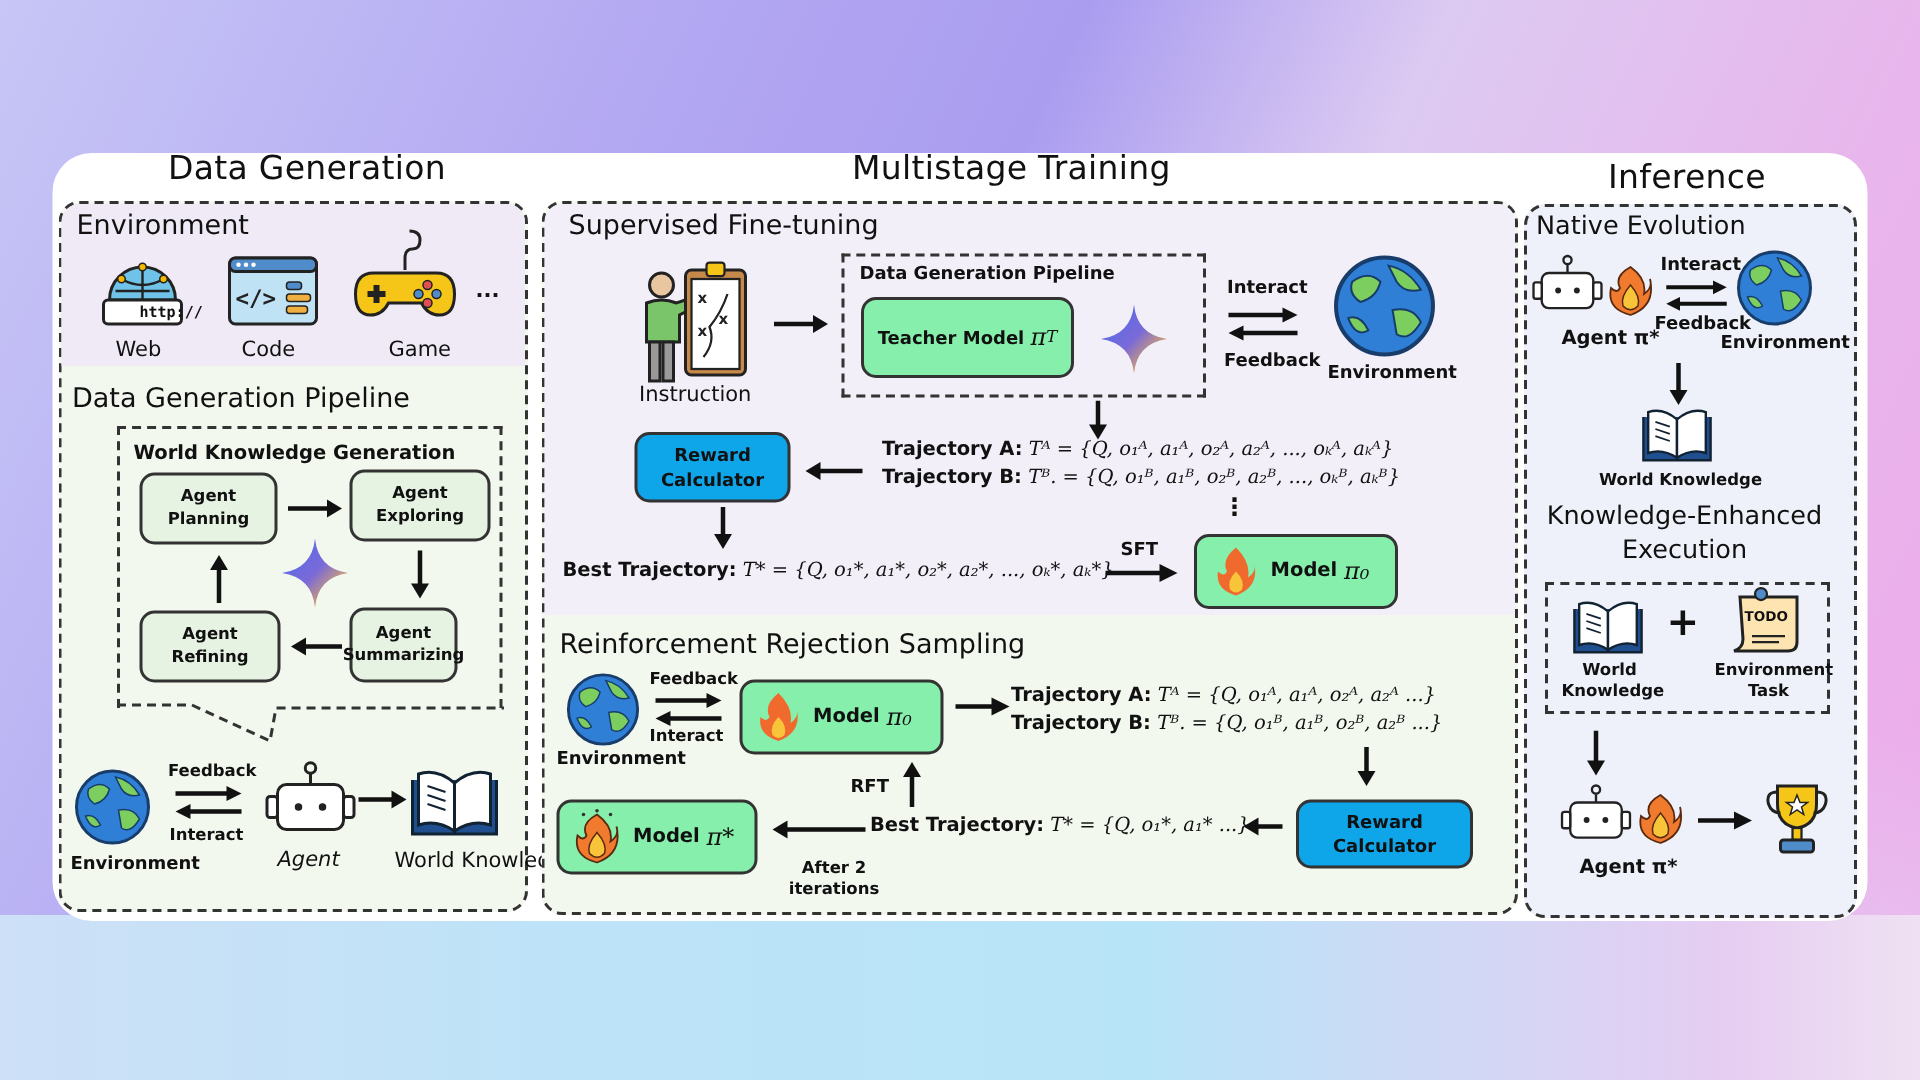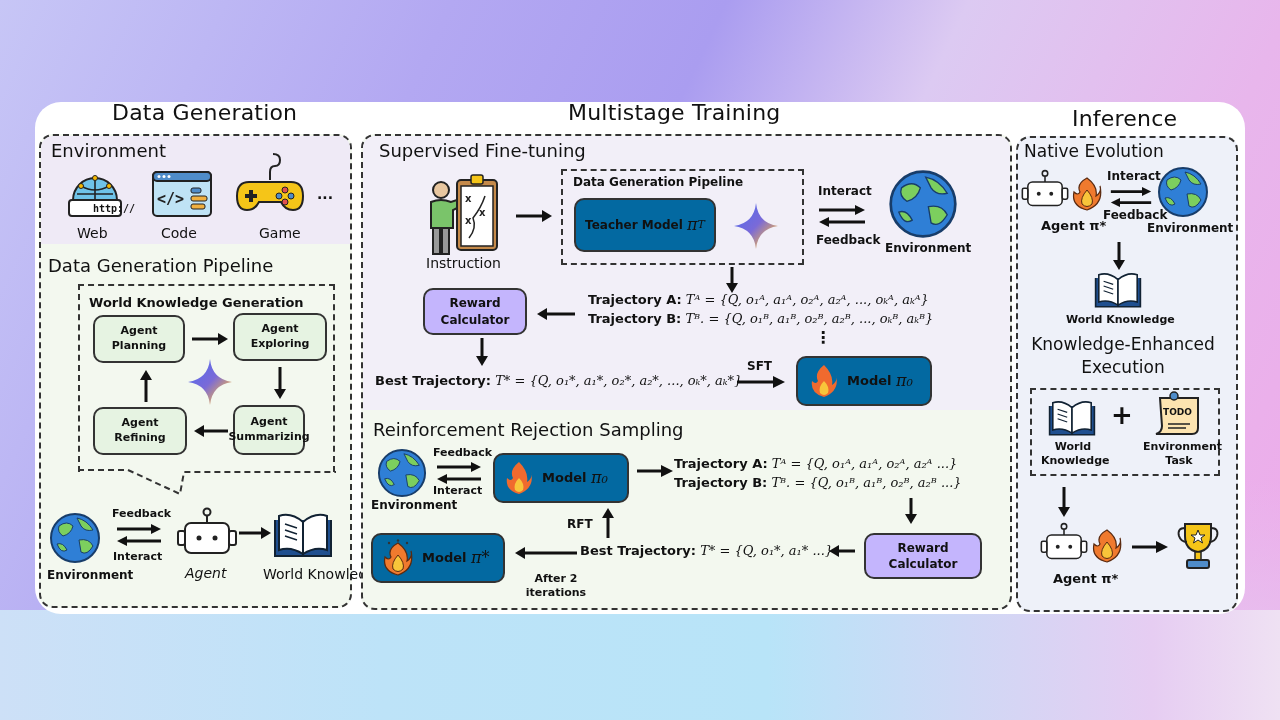--- a/index.html
+++ b/index.html
@@ -24,22 +24,22 @@
   .col-title { position: absolute; font-size: 22px; font-weight: 400; letter-spacing: 0.2px; }
   .panel { position: absolute; border: 2px dashed #333; border-radius: 14px; }
   .sub-title { position: absolute; font-size: 18px; }
   .lbl { position: absolute; font-size: 14px; text-align: center; white-space: nowrap; }
   .box {
     position: absolute; border: 2px solid #333; border-radius: 10px;
     display: flex; align-items: center; justify-content: center; text-align: center;
     font-size: 11px; font-weight: bold; line-height: 1.35;
   }
   .green-box { background: #e6f3e2; }
-  .peach-box { background: #0369a1; }
-  .blue-box { background: #c4b5fd; }
+  .peach-box { background: #86efac; }
+  .blue-box { background: #0ea5e9; }
   .math { font-family: "DejaVu Serif", serif; font-style: italic; font-weight: normal; }
   .traj { position: absolute; font-size: 13px; white-space: nowrap; }
   .traj b { font-family: "DejaVu Sans", sans-serif; font-weight: bold; font-style: normal; margin-top: 15px; }
   .icon { position: absolute; }
   .arrow { position: absolute; }
   .dash-inner { position: absolute; border: 2px dashed #333; }
 </style>
 </head>
 <body>
 

